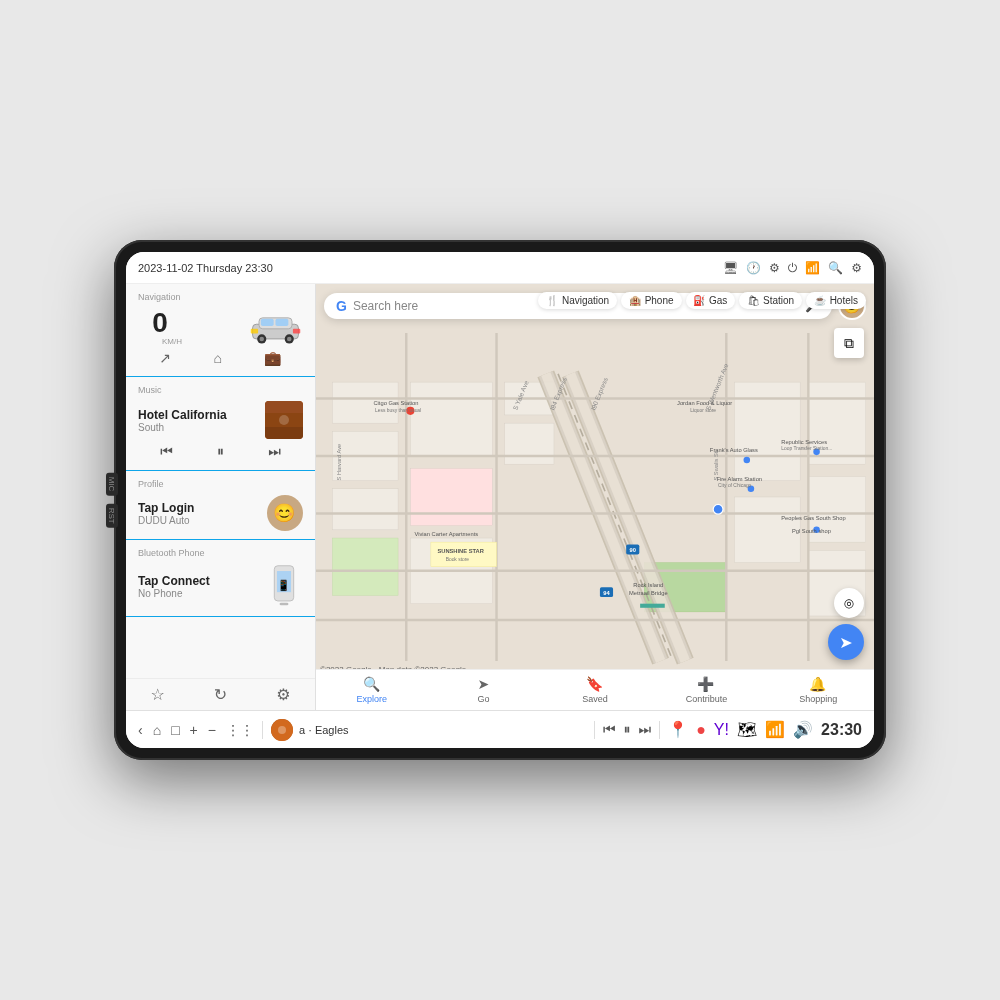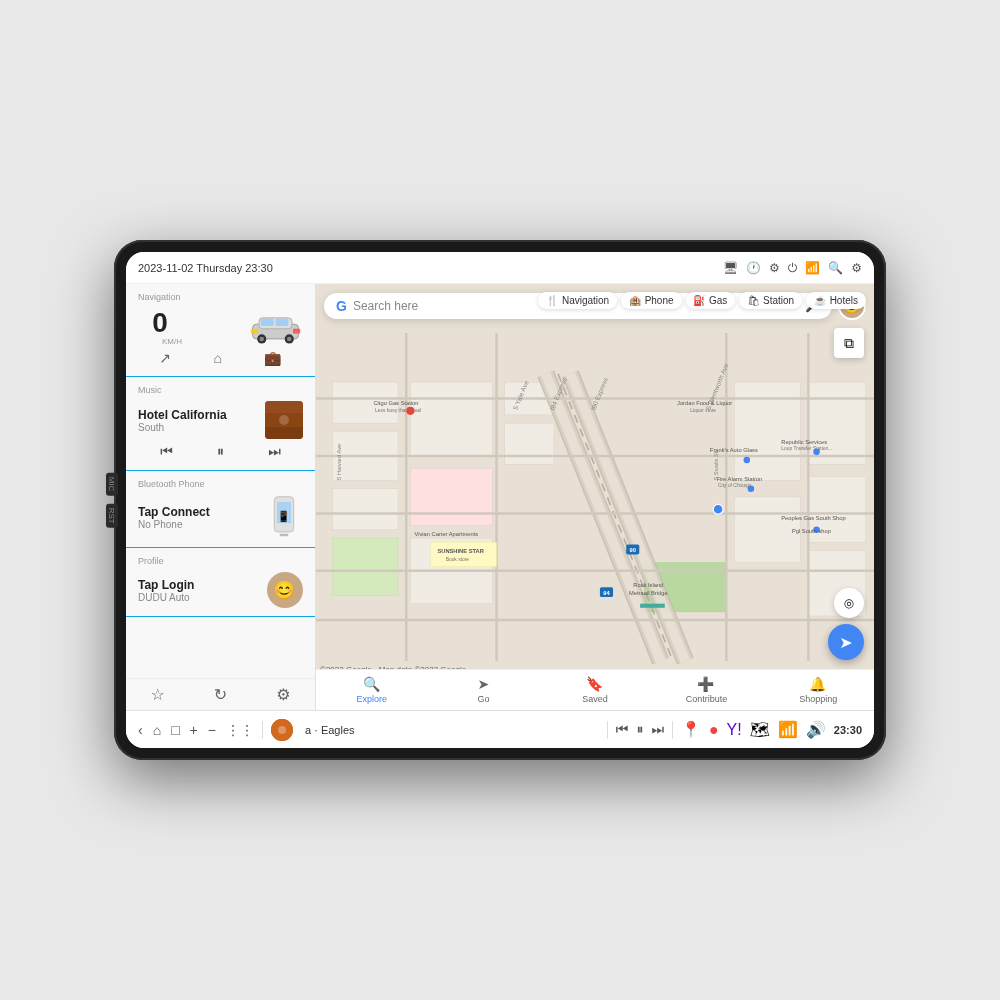--- a/index.html
+++ b/index.html
@@ -502,21 +502,21 @@
 
     .taskbar-separator {
       width: 1px;
       height: 18px;
       background: #ddd;
     }
 
     .taskbar-music {
       display: flex;
       align-items: center;
-      gap: 12px;
+      gap: 6px;
       flex: 1;
     }
 
     .taskbar-album {
       width: 22px;
       height: 22px;
       border-radius: 50%;
       background: linear-gradient(135deg, #8B4513, #D2691E);
       display: flex;
       align-items: center;
@@ -539,21 +539,21 @@
       align-items: center;
       gap: 8px;
     }
 
     .taskbar-app-icon {
       font-size: 16px;
       cursor: pointer;
     }
 
     .taskbar-time {
-      font-size: 11px;
+      font-size: 16px;
       font-weight: 600;
       color: #333;
     }
 
     
     .map-copyright {
       position: absolute;
       bottom: 36px;
       left: 4px;
       font-size: 8px;
@@ -635,48 +635,48 @@
             </div>
           </div>
           <div class="music-controls">
             <span class="ctrl-btn">⏮</span>
             <span class="ctrl-btn">⏸</span>
             <span class="ctrl-btn">⏭</span>
           </div>
         </div>
 
         <div class="panel-section">
+          <div class="section-label">Profile</div>
+          <div class="profile-section">
+            <div class="profile-info">
+              <div class="profile-name">Tap Login</div>
+              <div class="profile-sub">DUDU Auto</div>
+            </div>
+            <div class="avatar-circle">😊</div>
+          </div>
+        </div>
+
+        <div class="panel-section">
           <div class="section-label">Bluetooth Phone</div>
           <div class="bt-section">
             <div class="bt-info">
               <div class="bt-title">Tap Connect</div>
               <div class="bt-sub">No Phone</div>
             </div>
             <div class="phone-icon-area">
               <svg width="30" height="44" viewBox="0 0 30 50">
                 <rect x="4" y="2" width="22" height="40" rx="4" fill="#e0e0e0" stroke="#bbb" stroke-width="1"></rect>
                 <rect x="7" y="8" width="16" height="24" fill="#88c8ff" opacity="0.6"></rect>
                 <rect x="10" y="44" width="10" height="3" rx="1.5" fill="#bbb"></rect>
                 <text x="15" y="28" text-anchor="middle" font-size="12" fill="#555">📱</text>
               </svg>
             </div>
           </div>
         </div>
 
-        <div class="panel-section">
-          <div class="section-label">Profile</div>
-          <div class="profile-section">
-            <div class="profile-info">
-              <div class="profile-name">Tap Login</div>
-              <div class="profile-sub">DUDU Auto</div>
-            </div>
-            <div class="avatar-circle">😊</div>
-          </div>
-        </div>
-
         <div class="bottom-panel-icons">
           <span class="panel-icon-btn">☆</span>
           <span class="panel-icon-btn">↻</span>
           <span class="panel-icon-btn">⚙</span>
         </div>
       </div>
 
       <div class="map-area">
 
         <div class="map-bg">

